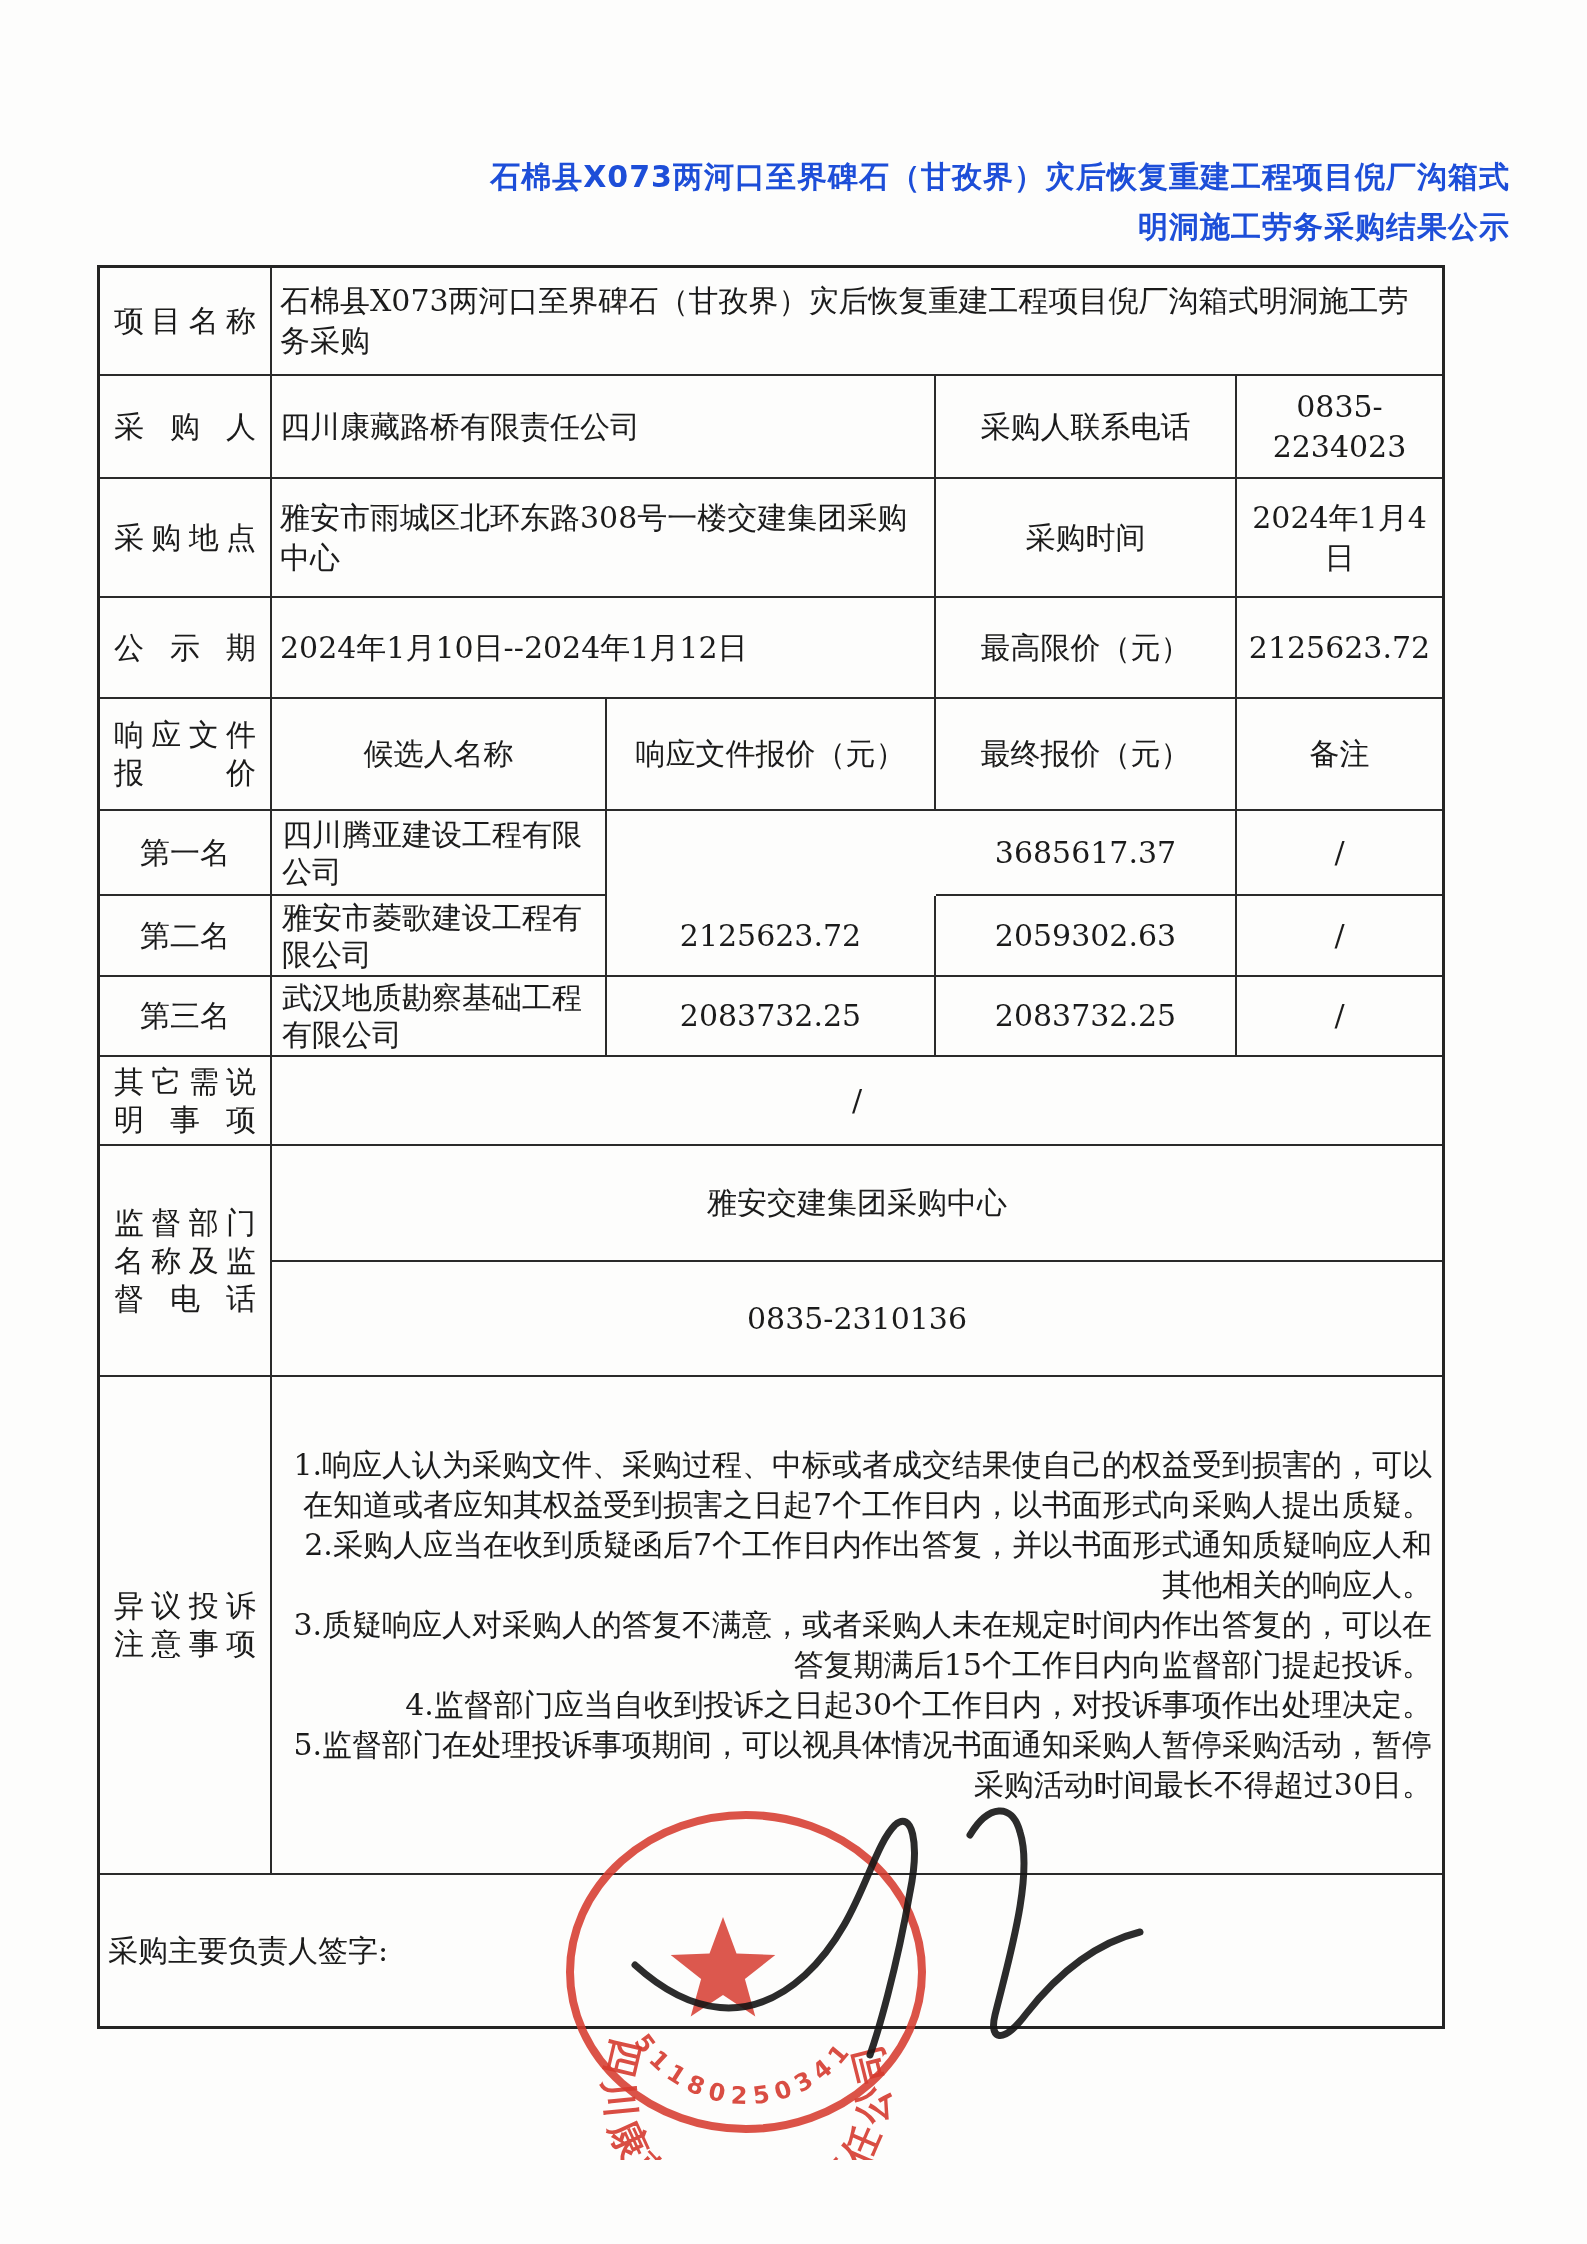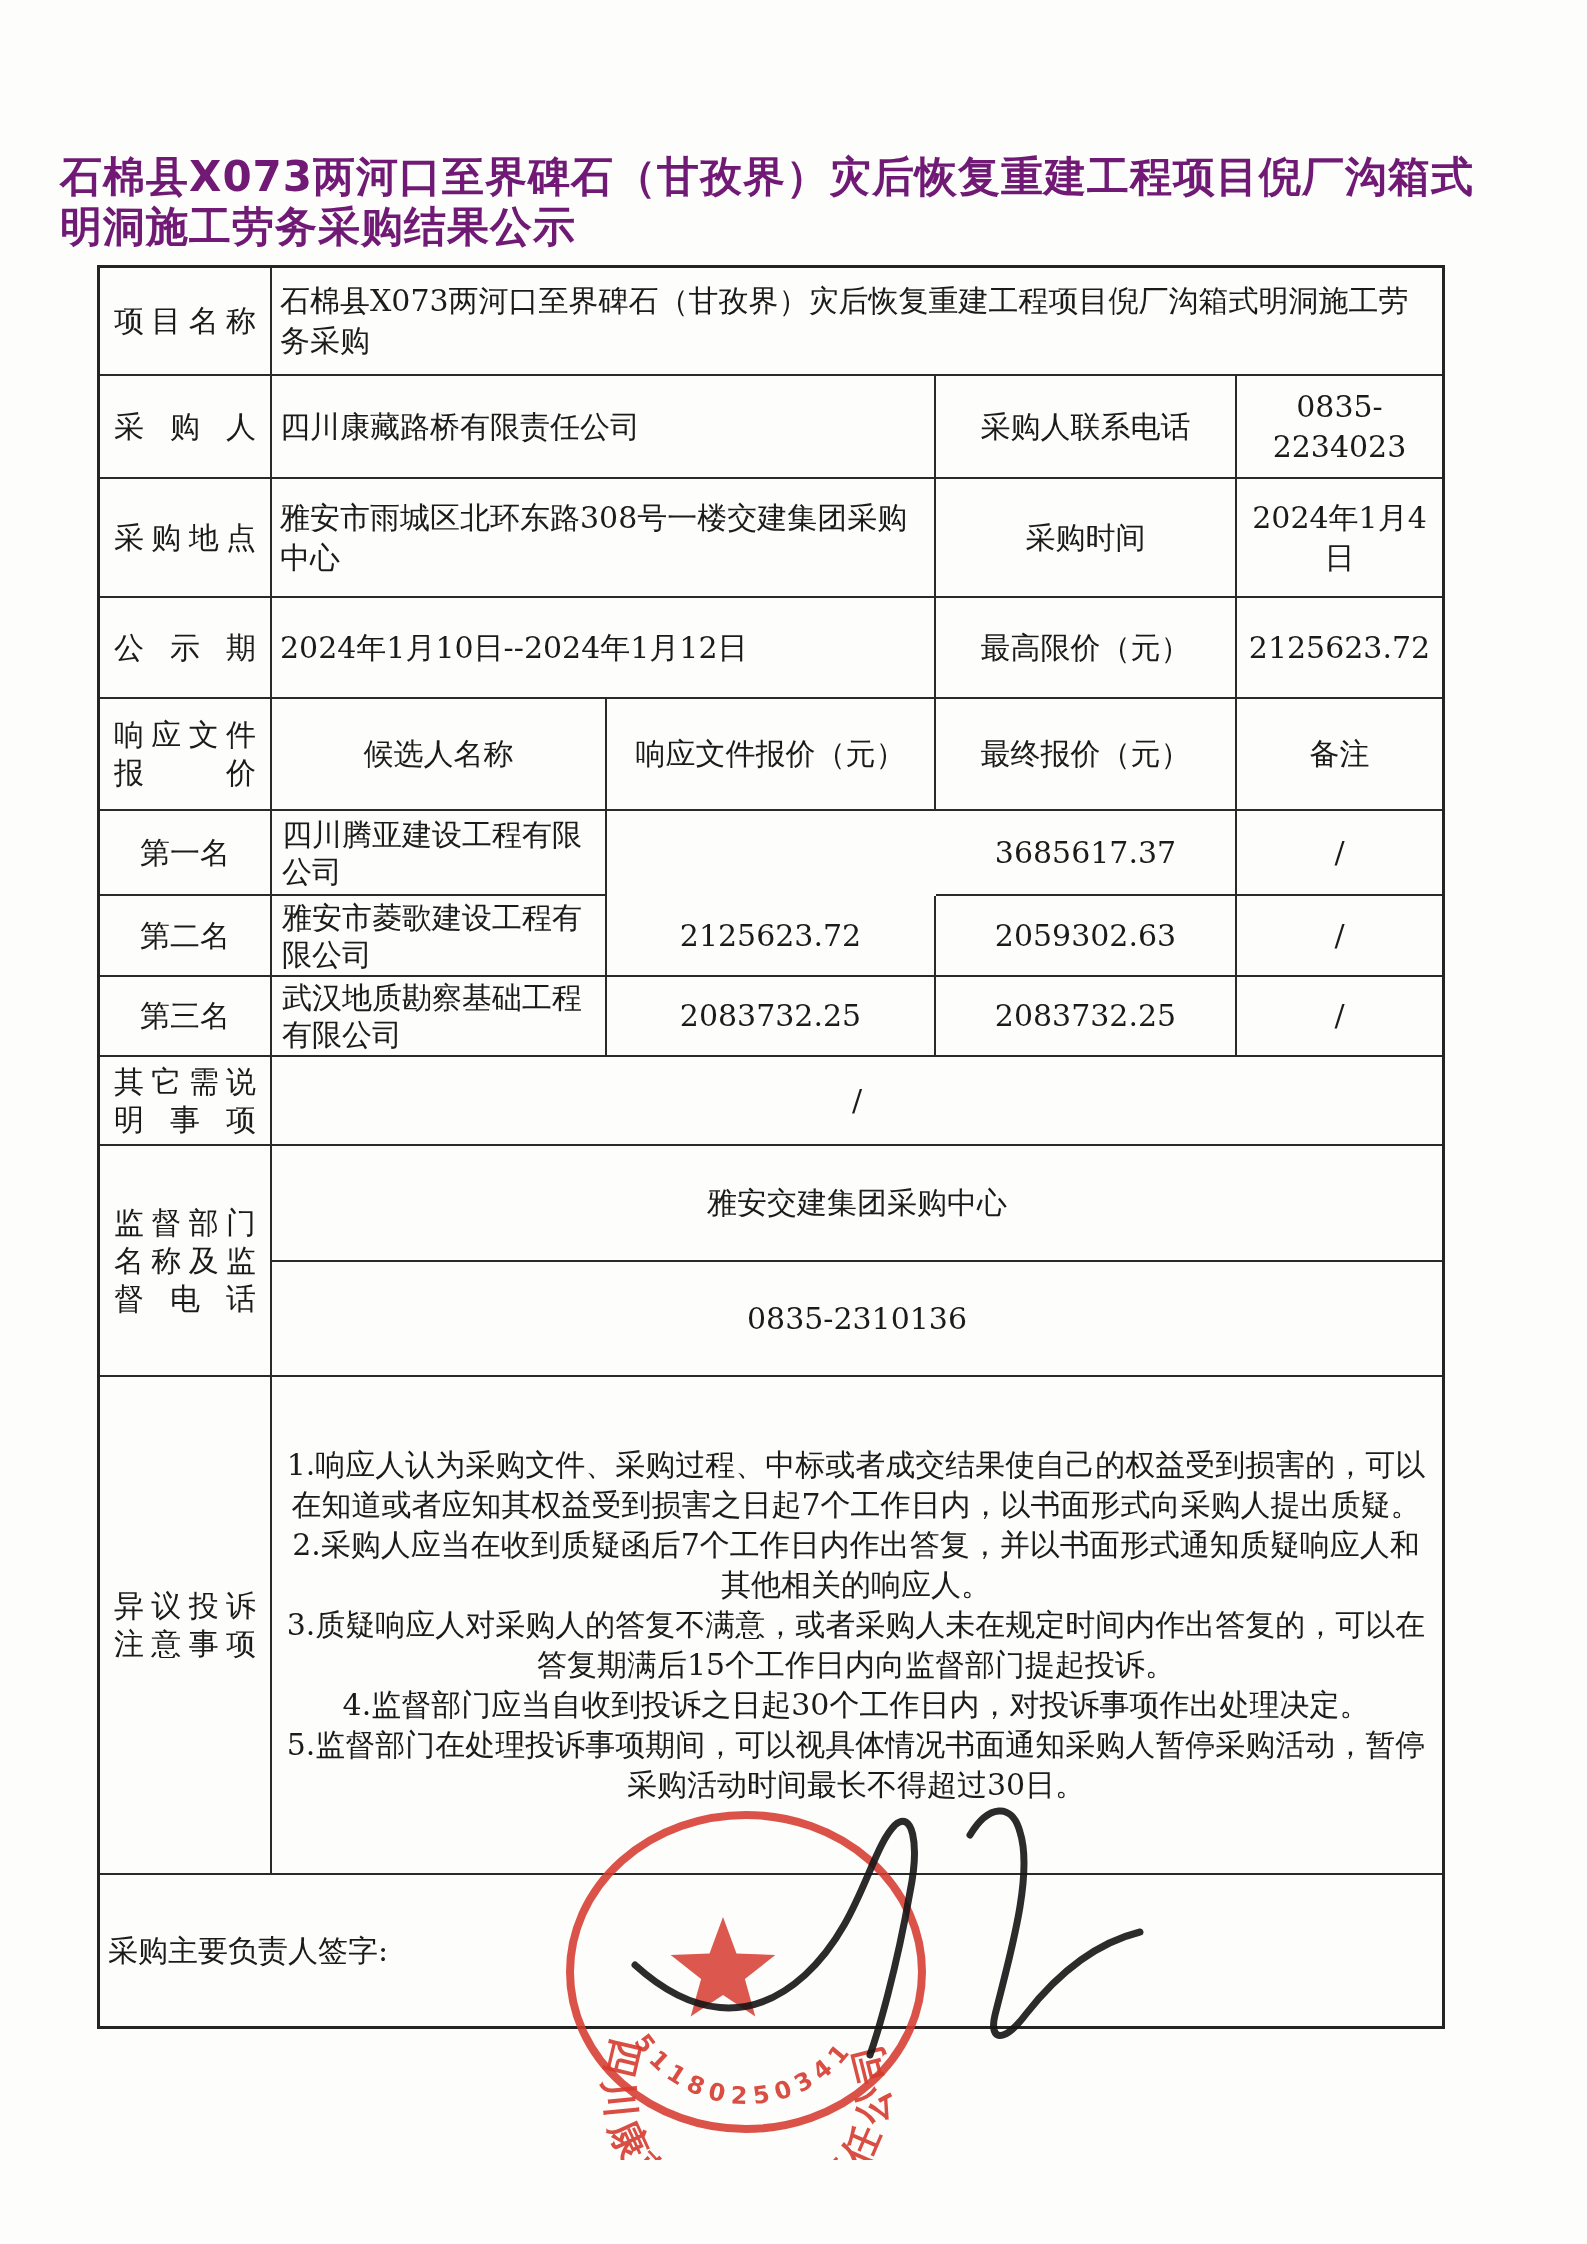--- a/index.html
+++ b/index.html
@@ -1,39 +1,39 @@
 <!DOCTYPE html>
 <html style="--ink: #d63b2f;"><head>
 <meta charset="utf-8">
 <style>
   *{margin:0;padding:0;box-sizing:border-box}
   html,body{background:#ffffff}
   .page{position:relative;width:1587px;height:2244px;background:#fdfdfc;
         font-family:"DejaVu Serif","Liberation Serif",serif;color:#1b1b1b;overflow:hidden}
-  .title{position:absolute;left:60px;top:152px;width:1450px;text-align:left;
+  .title{position:absolute;left:60px;top:152px;width:1450px;text-align:right;
          font-family:"DejaVu Sans","Liberation Sans",sans-serif;font-weight:700;
-         font-size:42px;line-height:50px;letter-spacing:1px;color:#701a75}
+         font-size:30px;line-height:50px;letter-spacing:1px;color:#1d4ed8}
   .tbl{position:absolute;left:97px;top:265px;width:1348px;height:1764px;
        border:3px solid #242424;display:grid;
        grid-template-columns:172px 335px 329px 301px 1fr;
        grid-template-rows:108px 103px 119px 101px 112px 85px 81px 80px 89px 116px 115px 498px 1fr}
   .cell{border-right:2px solid #2a2a2a;border-bottom:2px solid #2a2a2a;
         display:flex;flex-direction:column;justify-content:center;overflow:hidden;
         padding:4px 8px;font-size:30px;line-height:40px}
   .br0{border-right:none}
   .bb0{border-bottom:none}
   .t{width:100%}
   .lbl{padding:16px 14px;line-height:38px}
   .lbl .t{text-align:justify;text-align-last:justify}
   .ctr{text-align:center}
   .valproject{padding:4px 14px 4px 8px}
   .valloc{padding:4px 10px 4px 8px}
   .name{padding:2px 20px 2px 10px;line-height:37px}
   .objection-body{padding:0 10px 0 8px}
-  .objection-body .t{text-align:center}
+  .objection-body .t{text-align:right}
   .signcell{padding-left:8px}
   .seal{position:absolute;left:540px;top:1780px;width:640px;height:380px;z-index:5}
   .ink-stroke{stroke:var(--ink,#d63b2f)}
   .ink-fill{fill:var(--ink,#d63b2f)}
 </style>
 </head>
 <body>
 
 <div class="page">
 

